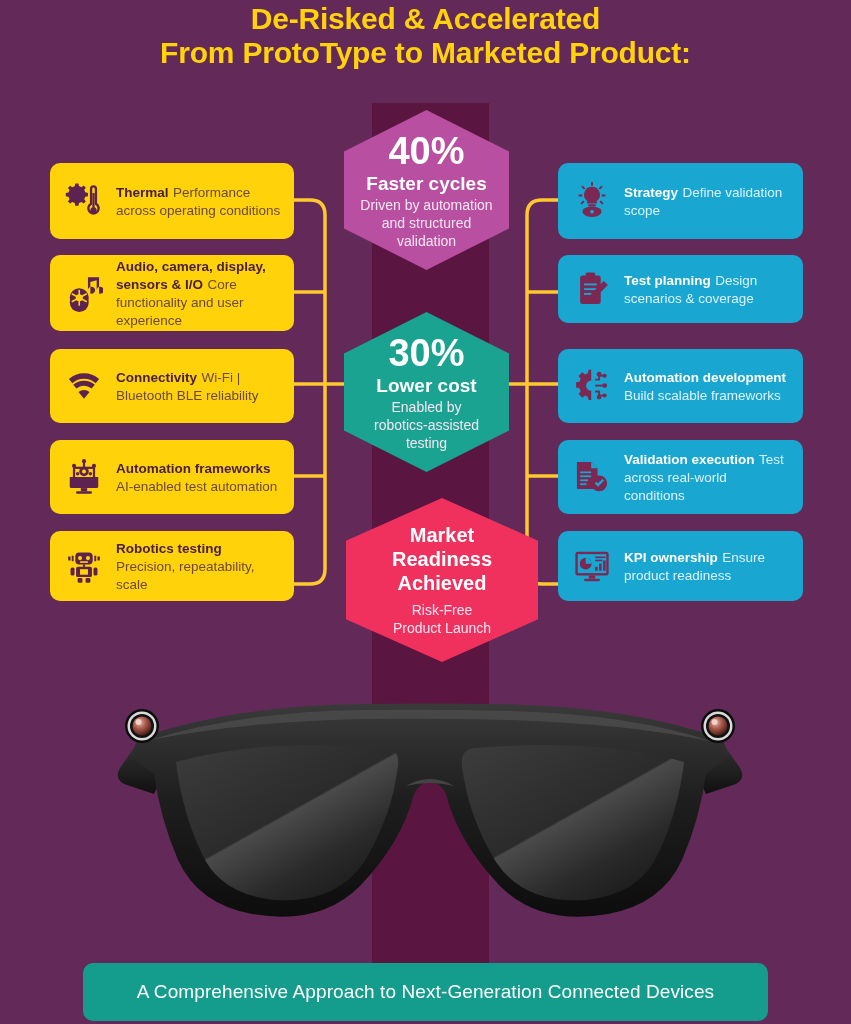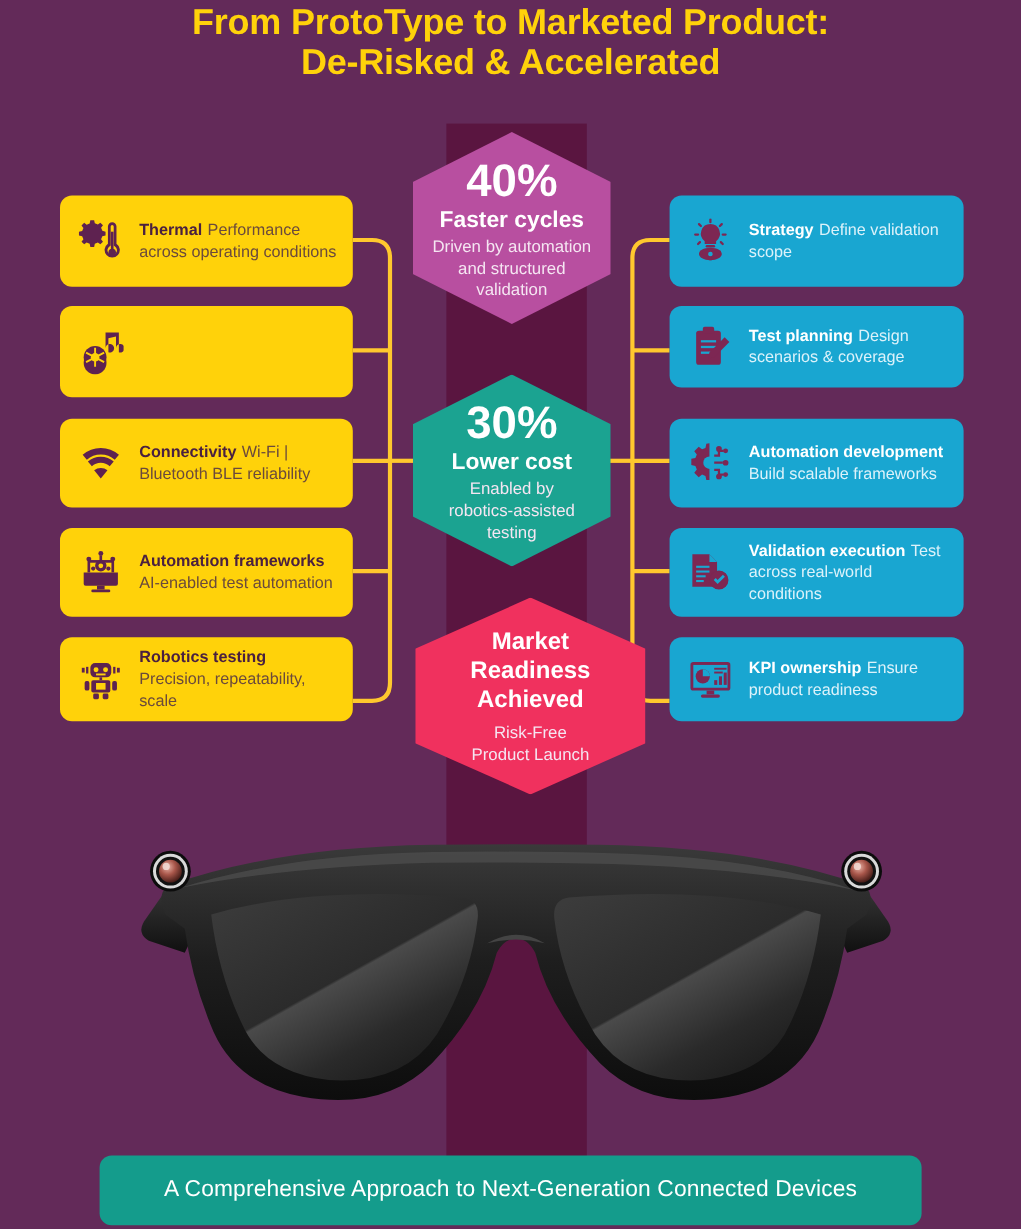--- a/index.html
+++ b/index.html
@@ -75,22 +75,22 @@
     display:flex; align-items:center; justify-content:center;
     color:#ffffff; font-size:19px; letter-spacing:0.1px;
   }
 </style>
 </head>
 <body>
 
 <div id="center-column"></div>
 
 <div id="title">
+  <span class="l">De-Risked &amp; Accelerated</span>
   <span class="l">From ProtoType to Marketed Product:</span>
-  <span class="l">De-Risked &amp; Accelerated</span>
 </div>
 
 <svg id="connectors" viewBox="0 0 851 1024">
   <g fill="none" stroke="#FFC82E" stroke-width="3.5">
 
     <path d="M294,200 L310,200 Q325,200 325,215 L325,569 Q325,584 310,584 L294,584"></path>
     <path d="M294,292 L325,292"></path>
     <path d="M294,384 L325,384"></path>
     <path d="M294,476 L325,476"></path>
     <path d="M325,384 L348,384"></path>
@@ -122,20 +122,24 @@
 <div class="card left" style="top:255px;height:76px">
   <span class="ico">
     <svg viewBox="0 0 48 48" width="38" height="38">
       <path d="M18 30a12 12 0 11-24 0 12 12 0 0124 0z" transform="translate(12 6)"></path>
       <circle cx="18" cy="30" r="12"></circle>
       <path d="M18 20v20" stroke="#FFD20A" stroke-width="2"></path>
       <path d="M8.5 25l19 10M8.5 35l19-10" stroke="#FFD20A" stroke-width="2"></path>
       <circle cx="18" cy="30" r="4.5" fill="#FFD20A"></circle>
       <path d="M31 4v16.5a4.5 4.5 0 11 3 4.2V10l8-2v12.5a4.5 4.5 0 11 3 4.2V4z" transform="translate(-2 0)"></path>
     </svg>
+  </span>
+  <span class="txt">
+    <span class="hd">Audio, camera, display, sensors &amp; I/O</span>
+    <span class="sb">Core functionality and user experience</span>
   </span>
 </div>
 
 <div class="card left" style="top:349px;height:74px">
   <span class="ico">
     <svg viewBox="0 0 48 48" width="38" height="38">
       <path d="M24 40l-7-8.5a10.8 10.8 0 0114 0z"></path>
       <path d="M24 18c-5 0-9.6 1.9-13 5l-4.2-5A26.6 26.6 0 0124 11c6.6 0 12.6 2.4 17.2 6.4l-4.2 5A19.7 19.7 0 0024 18z" opacity="0"></path>
       <path d="M9.3 20.4l-4.4-5.2A29 29 0 0124 8a29 29 0 0119.1 7.2l-4.4 5.2A22.1 22.1 0 0024 14.8a22.1 22.1 0 00-14.7 5.6z"></path>
       <path d="M14.6 27.3l-4.2-5A20.6 20.6 0 0124 17.3c5.2 0 9.9 1.9 13.6 5l-4.2 5A14.3 14.3 0 0024 23.6c-3.6 0-6.9 1.4-9.4 3.7z"></path>

